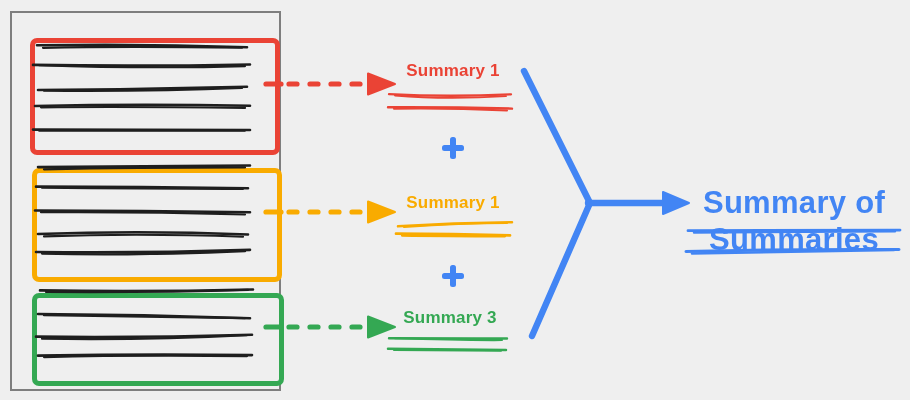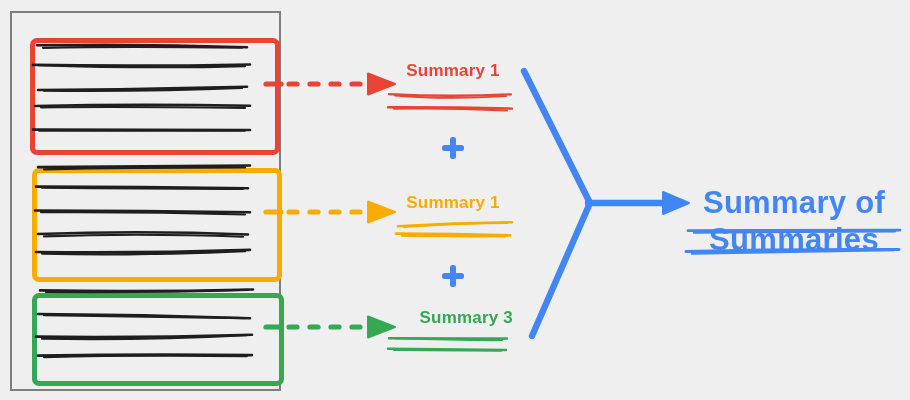--- a/index.html
+++ b/index.html
@@ -27,21 +27,21 @@
   .sec1{left:18px;top:25px;width:250px;height:117px;border-color:var(--red);}
   .sec2{left:20px;top:155px;width:250px;height:114px;border-color:var(--orange);}
   .sec3{left:20px;top:280px;width:252px;height:93px;border-color:var(--green);}
   svg.overlay{position:absolute;left:0;top:0;width:910px;height:400px;pointer-events:none;z-index:4;}
   .label{
     position:absolute;z-index:5;text-align:center;
     font-weight:700;font-size:17px;letter-spacing:.2px;white-space:nowrap;
   }
   .lbl-1{left:390px;top:61px;width:126px;color:var(--red);}
   .lbl-2{left:390px;top:193px;width:126px;color:var(--orange);}
-  .lbl-3{left:387px;top:308px;width:126px;color:var(--green);text-align:right;}
+  .lbl-3{left:387px;top:308px;width:126px;color:var(--green);}
   .result{
     position:absolute;left:692px;top:142px;width:204px;z-index:5;
     color:var(--blue);font-weight:700;font-size:31px;line-height:37px;
     text-align:center;letter-spacing:.3px;margin-top:42px;
   }
   .plus{position:absolute;width:22px;height:22px;z-index:5;}
   .plus::before{
     content:"";position:absolute;left:8px;top:0;width:6px;height:22px;
     background:var(--blue);border-radius:2.5px;
   }

